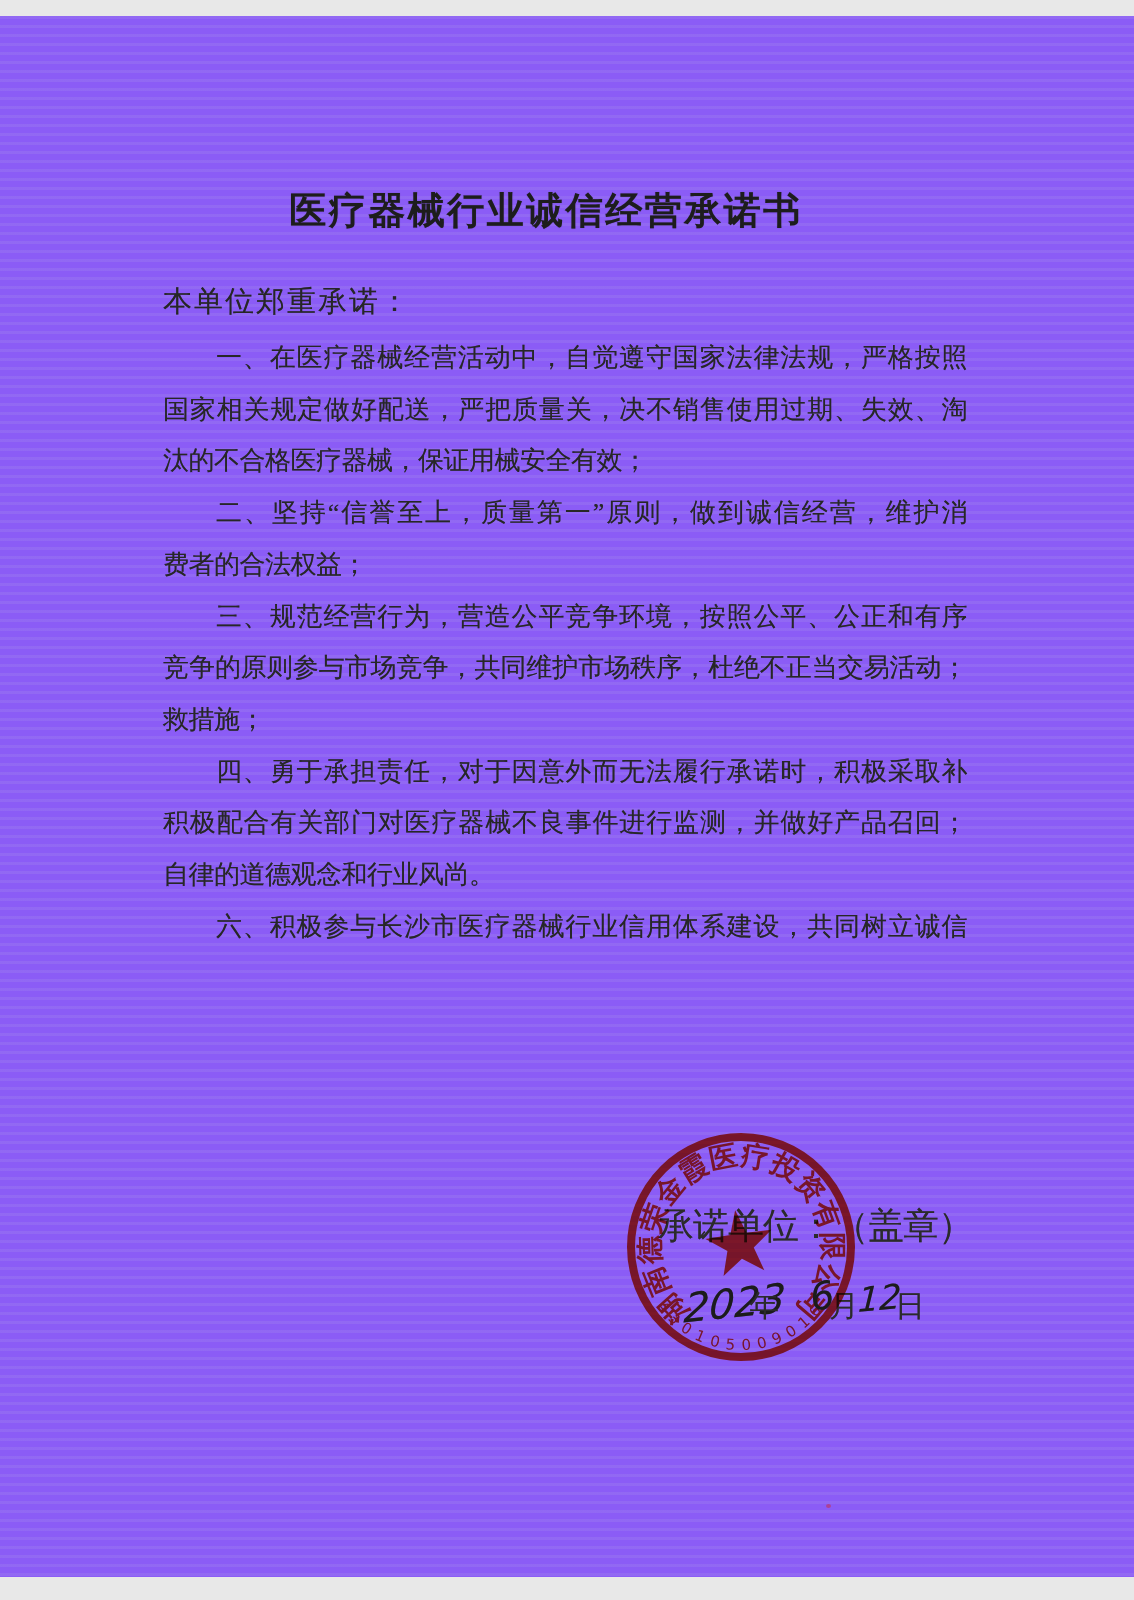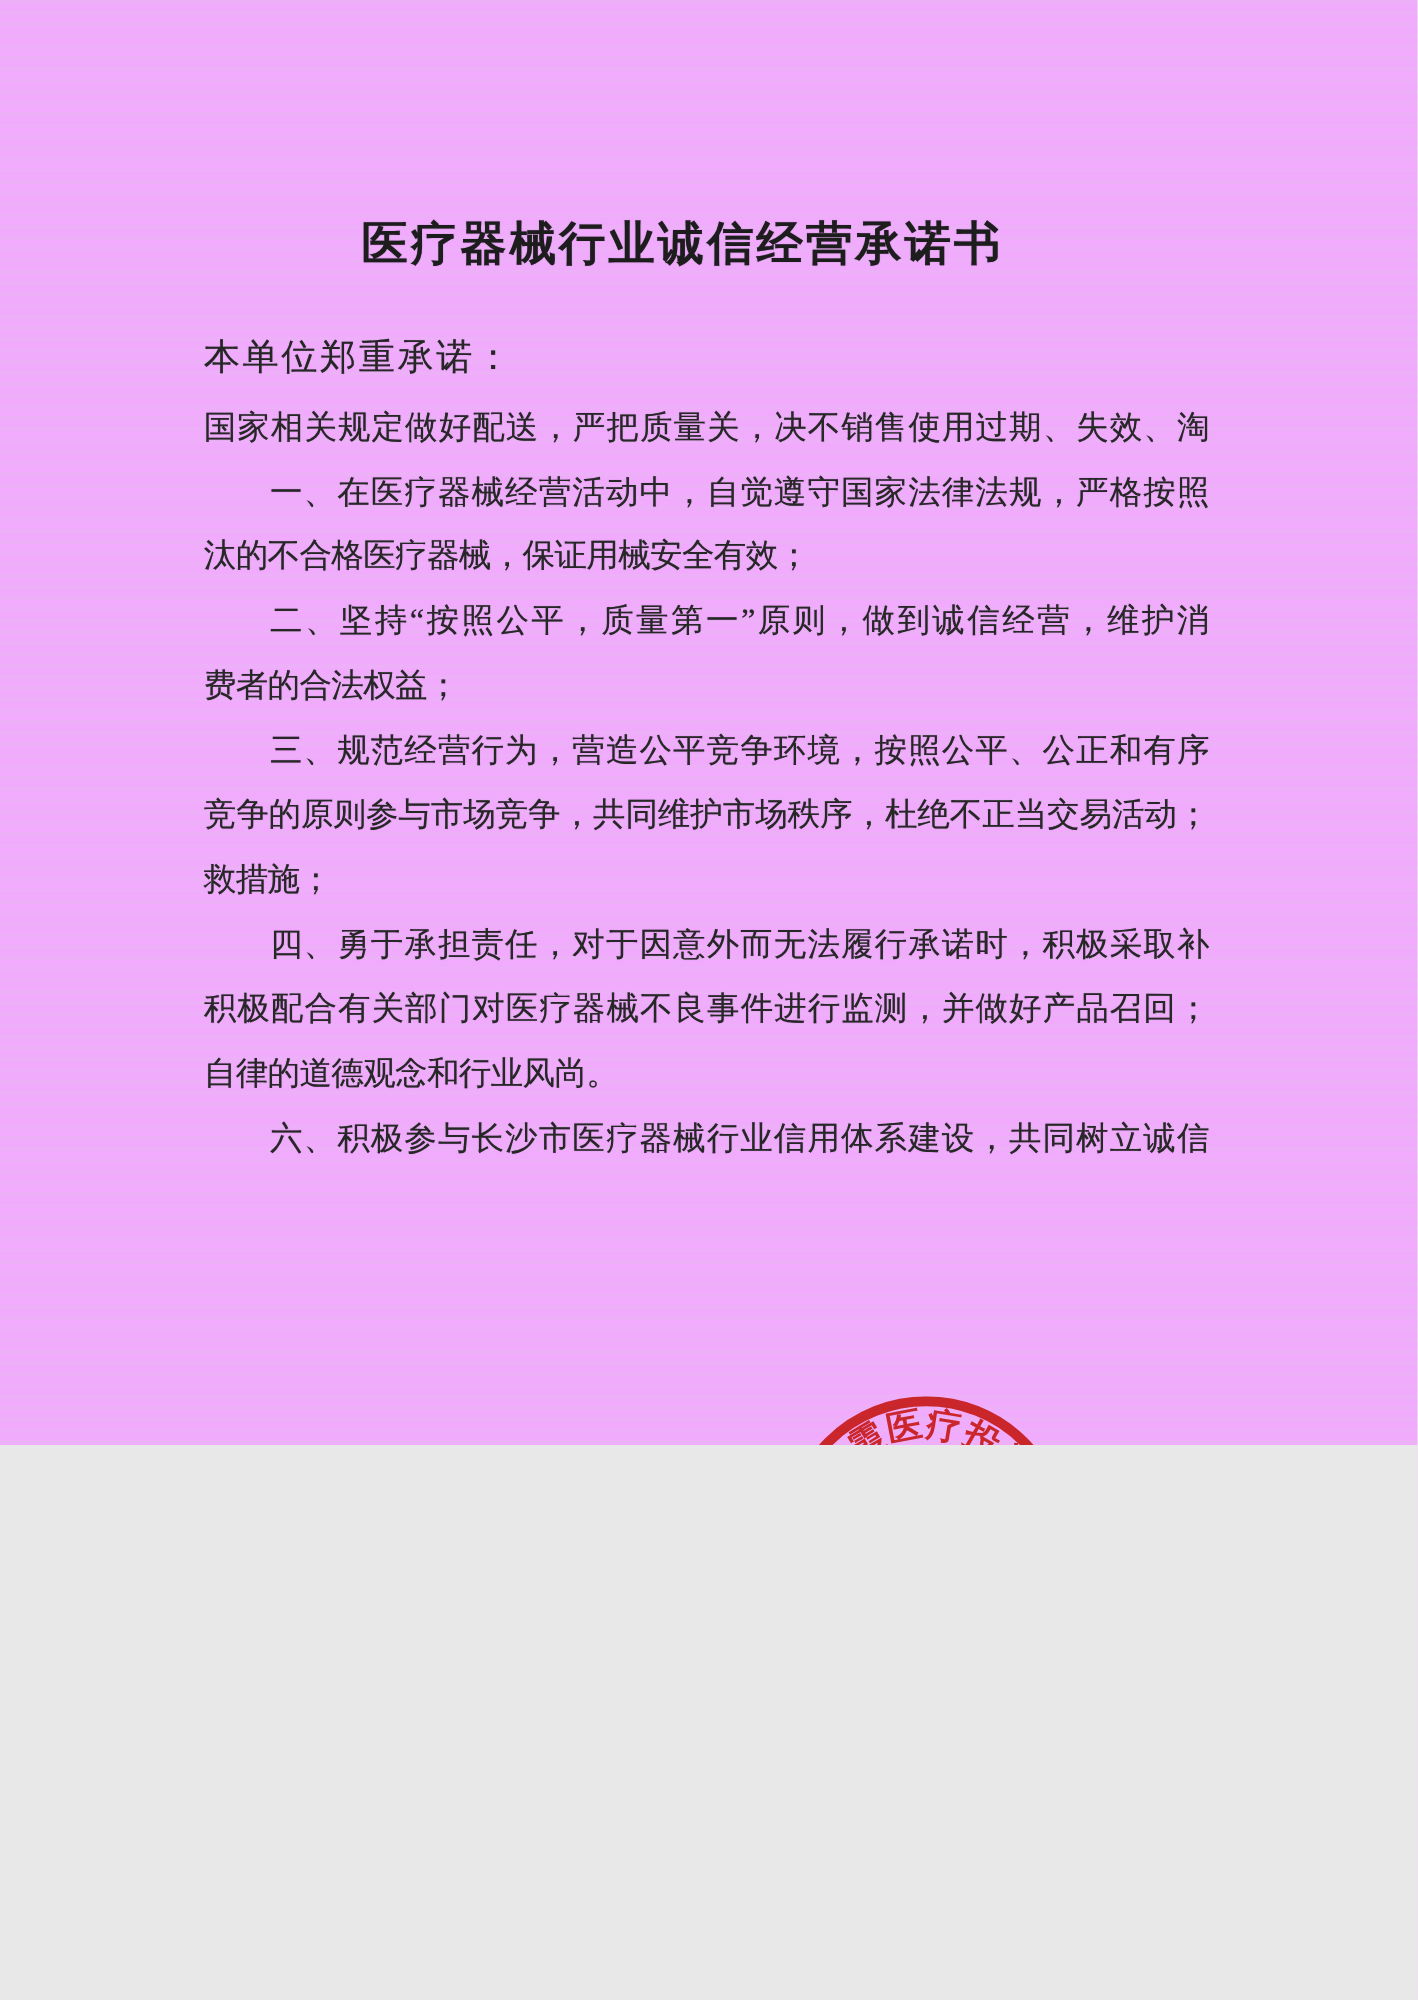--- a/index.html
+++ b/index.html
@@ -1,20 +1,20 @@
 <!DOCTYPE html>
 <html><head>
 <meta charset="utf-8">
 <style>
   html,body{margin:0;padding:0;background:#e8e8e8;}
   .page{
     position:relative;
-    width:1134px;height:1156px;
-    margin:0 auto;
-    background:#f0abfc;
+    width:1134px;height:1561px;
+    margin:16px auto;
+    background:#8b5cf6;
     overflow:hidden;
     font-family:"Liberation Serif","DejaVu Serif",serif;
     --seal-color:#d5281b;
   }
   
   .page::before{
     content:"";position:absolute;inset:0;
     background:repeating-linear-gradient(180deg, rgba(205,216,218,.10) 0 3px, rgba(255,255,255,0) 3px 9px);
     pointer-events:none;
   }
@@ -93,24 +93,24 @@
 </head>
 <body>
 
 <div class="page" style="--seal-color: #d5281b;">
 
   <h1 class="title">医疗器械行业诚信经营承诺书</h1>
 
   <div class="intro">本单位郑重承诺：</div>
 
   <div class="body-block">
+      <div class="line j indent">一、在医疗器械经营活动中，自觉遵守国家法律法规，严格按照</div>
       <div class="line j">国家相关规定做好配送，严把质量关，决不销售使用过期、失效、淘</div>
-      <div class="line j indent">一、在医疗器械经营活动中，自觉遵守国家法律法规，严格按照</div>
       <div class="line">汰的不合格医疗器械，保证用械安全有效；</div>
-      <div class="line j indent">二、坚持“按照公平，质量第一”原则，做到诚信经营，维护消</div>
+      <div class="line j indent">二、坚持“信誉至上，质量第一”原则，做到诚信经营，维护消</div>
       <div class="line">费者的合法权益；</div>
       <div class="line j indent">三、规范经营行为，营造公平竞争环境，按照公平、公正和有序</div>
       <div class="line j">竞争的原则参与市场竞争，共同维护市场秩序，杜绝不正当交易活动；</div>
       <div class="line">救措施；</div>
       <div class="line j indent">四、勇于承担责任，对于因意外而无法履行承诺时，积极采取补</div>
       <div class="line j">积极配合有关部门对医疗器械不良事件进行监测，并做好产品召回；</div>
       <div class="line">自律的道德观念和行业风尚。</div>
       <div class="line j indent">六、积极参与长沙市医疗器械行业信用体系建设，共同树立诚信</div>
     </div>
 

